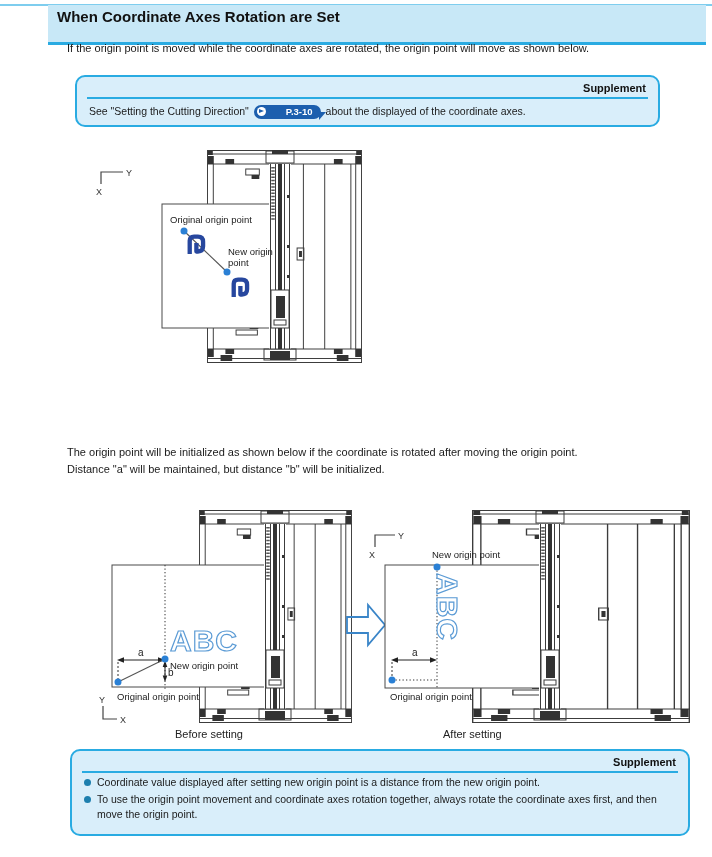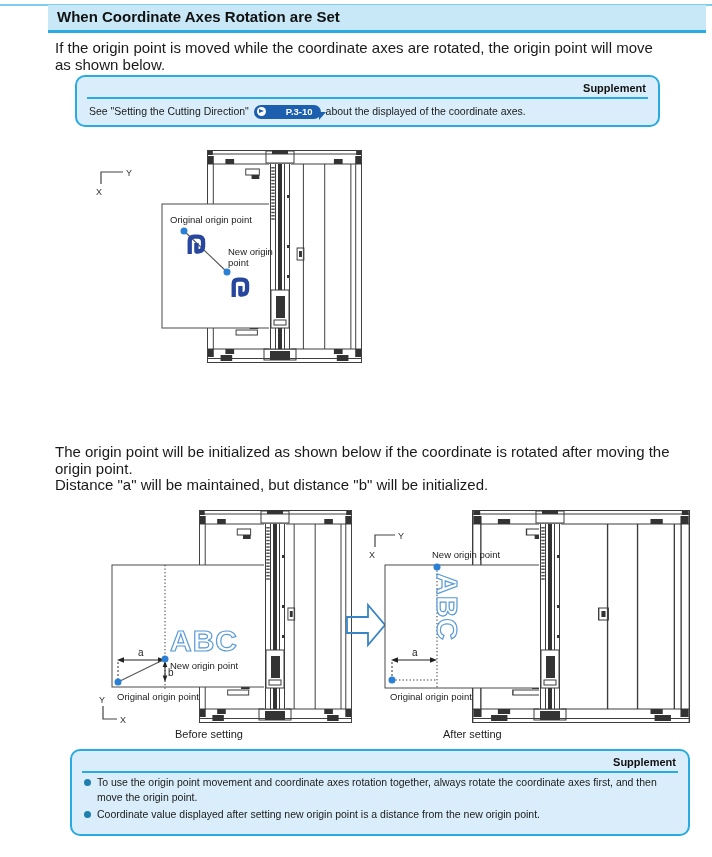--- a/index.html
+++ b/index.html
@@ -2,27 +2,27 @@
 <html><head>
 <meta charset="utf-8">
 <style>
   html,body { margin:0; padding:0; background:#ffffff; }
   #page {
     position:relative; width:712px; height:857px; background:#fff; overflow:hidden;
     font-family:"Liberation Sans", sans-serif; color:#1a1a1a;
   }
   .top-rule { position:absolute; left:0; top:4px; width:712px; border-top:2px solid #7ecdee; }
   .h-bar {
-    position:absolute; left:48px; height:28px; box-sizing:border-box;
+    position:absolute; left:48px; height:40px; box-sizing:border-box;
     background:#c8e8f7; border-bottom:3px solid #2aabe2;
     font-weight:bold; font-size:15px; line-height:24px; padding-left:9px; color:#111;
   }
   #h1bar { top:5px; width:658px; }
   #h2bar { top:408px; width:614px; border-top:1px solid #7ecdee; }
-  .body-text { position:absolute; font-size:15px; line-height:16.5px; }
+  .body-text { position:absolute; font-size:11px; line-height:16.5px;margin-left:12px; }
   #intro1 { left:55px; top:40px; width:600px; }
   #intro2 { left:55px; top:444px; width:620px; }
   .supp {
     position:absolute; background:#d9eefa; border:2px solid #29abe2; border-radius:10px;
     box-sizing:border-box;
   }
   #supp1 { left:75px; top:75px; width:585px; height:52px; }
   #supp2 { left:70px; top:749px; width:620px; height:87px; }
   .supp-title { font-weight:bold; font-size:11px; color:#111; padding:5px 12px 3px 12px;text-align:right; }
   .supp-rule { height:0; border-top:2px solid #29abe2; margin:0 10px; }
@@ -245,21 +245,21 @@
       <text class="dlabel" x="335" y="195">Original origin point</text>
       <text class="cap" x="388" y="233">After setting</text>
     </g>
   </svg>
 
   <div class="supp" id="supp2">
     <div class="supp-title">Supplement</div>
     <div class="supp-rule"></div>
     <div class="bullet-row">
       <span class="bdot"></span>
-      <span>To use the origin point movement and coordinate axes rotation together, always rotate the coordinate axes first, and then move the origin point.</span>
+      <span>Coordinate value displayed after setting new origin point is a distance from the new origin point.</span>
     </div>
     <div class="bullet-row">
       <span class="bdot"></span>
-      <span>Coordinate value displayed after setting new origin point is a distance from the new origin point.</span>
+      <span>To use the origin point movement and coordinate axes rotation together, always rotate the coordinate axes first, and then move the origin point.</span>
     </div>
   </div>
 
 </div>
 
 </body></html>

